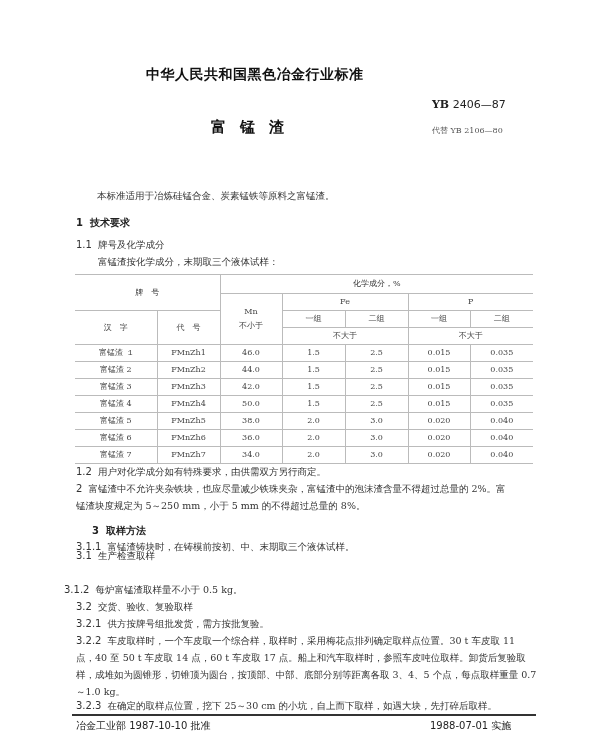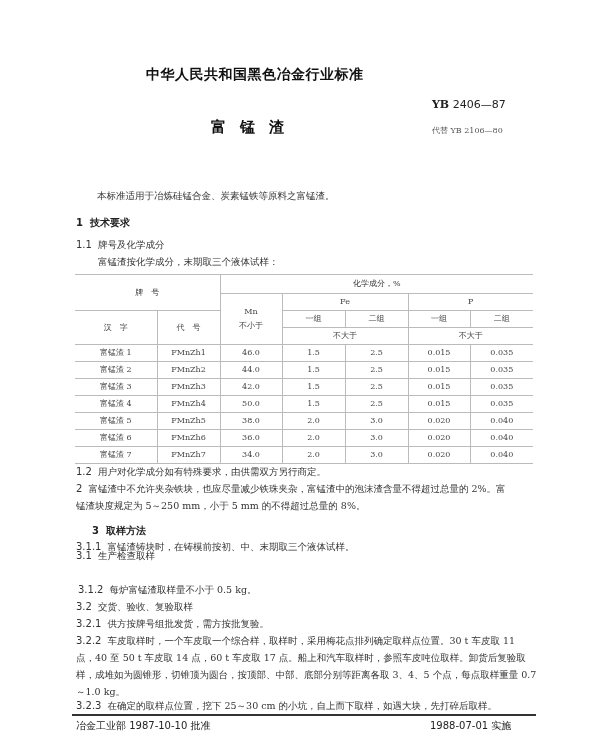--- a/index.html
+++ b/index.html
@@ -69,21 +69,21 @@
     <td>一组</td>
     <td style="border-right:none">二组</td>
   </tr>
   <tr>
     <td colspan="2">不大于</td>
     <td colspan="2" style="border-right:none">不大于</td>
   </tr>
   </tbody>
     <tbody id="rows">
       <tr>
-        <td style="border-left: none;">富锰渣 1</td>
+        <td style="border-left: none; font-family: Liberation Mono, monospace;">富锰渣 1</td>
         <td>FMnZh1</td>
         <td>46.0</td>
         <td>1.5</td>
         <td>2.5</td>
         <td>0.015</td>
         <td style="border-right: none;">0.035</td>
       </tr>
       <tr>
         <td style="border-left: none;">富锰渣 2</td>
         <td>FMnZh2</td>
@@ -152,21 +152,21 @@
 <div class="abs h" style="left:92px;top:524px;">
   <span>3</span>&nbsp;&nbsp;<span>取样方法</span>
 </div>
 
 <div class="abs p" style="left:76px;top:550px;">
   <span class="num">3.1</span>&nbsp;&nbsp;<span>生产检查取样</span>
 </div>
 <div class="abs p" style="left:76px;top:541px;">
   <span class="num">3.1.1</span>&nbsp;&nbsp;<span>富锰渣铸块时，在铸模前按初、中、末期取三个液体试样。</span>
 </div>
-<div class="abs p" style="left:78px;top:584px;">
+<div class="abs p" style="left:64px;top:584px;">
   <span class="num">3.1.2</span>&nbsp;&nbsp;<span>每炉富锰渣取样量不小于 0.5 kg。</span>
 </div>
 <div class="abs p" style="left:76px;top:601px;">
   <span class="num">3.2</span>&nbsp;&nbsp;<span>交货、验收、复验取样</span>
 </div>
 <div class="abs p" style="left:76px;top:618px;">
   <span class="num">3.2.1</span>&nbsp;&nbsp;<span>供方按牌号组批发货，需方按批复验。</span>
 </div>
 <div class="abs p" style="left:76px;top:635px;">
   <span class="num">3.2.2</span>&nbsp;&nbsp;<span>车皮取样时，一个车皮取一个综合样，取样时，采用梅花点排列确定取样点位置。30 t 车皮取 11</span>

